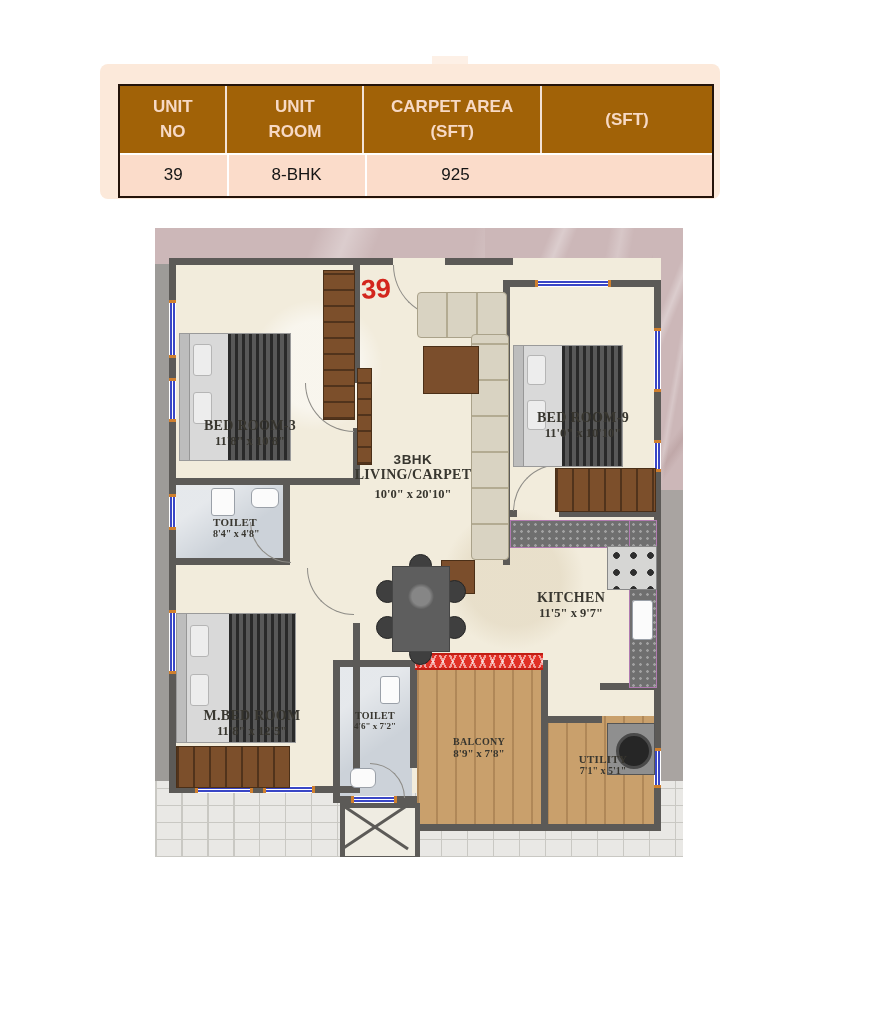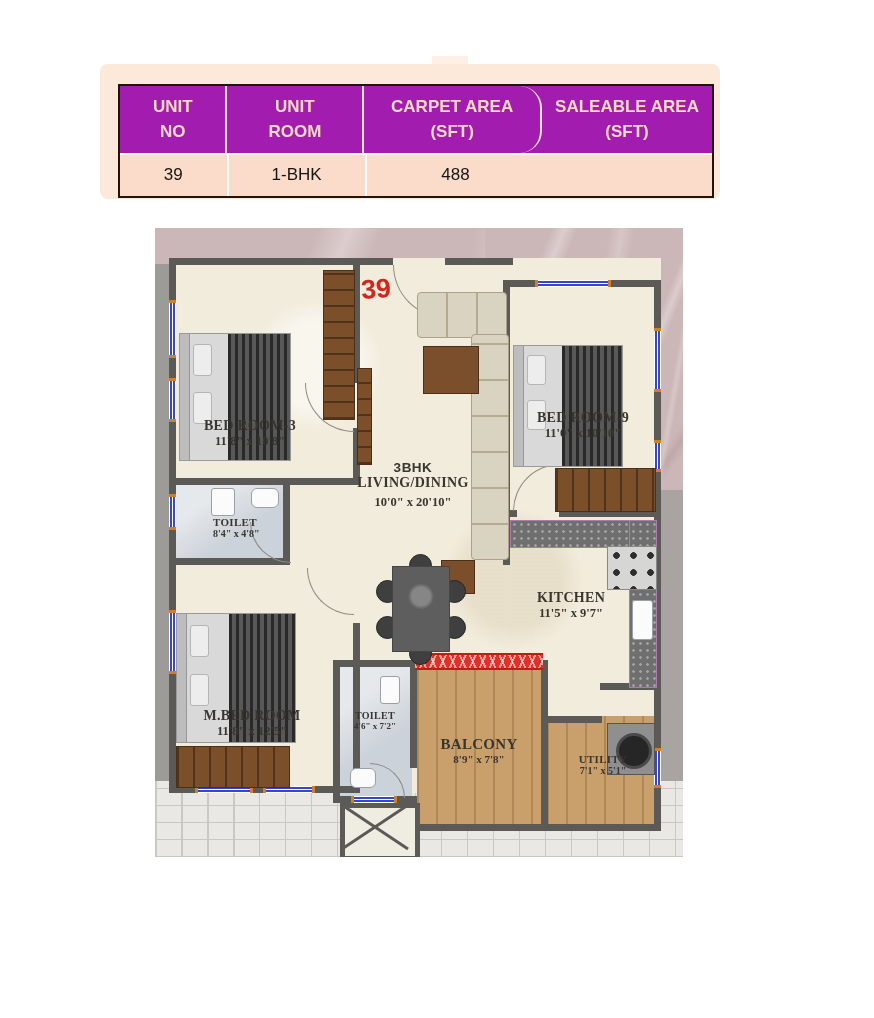--- a/index.html
+++ b/index.html
@@ -8,28 +8,28 @@
   .abs{position:absolute;}
 
   
   .deco{position:absolute;background:#fdf0e6;}
 
   
   .table-panel{position:absolute;left:100px;top:64px;width:620px;height:135px;
                background:#fce9da;border-radius:8px;}
   .unit-table{position:absolute;left:118px;top:84px;width:592px;height:110px;
               border:2px solid #241309;display:flex;flex-direction:column;}
-  .thead{display:flex;height:68px;background:#a21caf;}
+  .thead{display:flex;height:68px;background:#a16207;}
   .trow{display:flex;height:42px;background:#fbdcca;border-top:2px solid #ffffff;}
   .th{display:flex;flex-direction:column;align-items:center;justify-content:center;
       color:#f7d9c5;font-weight:bold;font-size:17px;line-height:1.5;border-right:2px solid #f3e2d5;}
   .th:last-child,.td:last-child{border-right:none;}
   .td{display:flex;align-items:center;justify-content:center;color:#151515;
       font-size:17px;border-right:2px solid #ffffff;font-weight:500;}
-  .c1{width:18%;} .c2{width:23%;} .c3{width:30%;border-radius:22px;} .c4{width:29%;}
+  .c1{width:18%;} .c2{width:23%;} .c3{width:30%;} .c4{width:29%;}
 
   
   .plan{position:absolute;left:155px;top:228px;width:528px;height:629px;background:#b9b1ad;overflow:hidden;}
   .marble{background:#ccb7b8;background-image:
       linear-gradient(112deg,transparent 30%,rgba(255,255,255,.30) 36%,transparent 42%),
       linear-gradient(100deg,transparent 60%,rgba(255,255,255,.22) 66%,transparent 72%),
       linear-gradient(125deg,transparent 78%,rgba(170,140,140,.35) 83%,transparent 88%);}
   .graybg{background:#9d9b98;}
   .graybg2{background:#a9a4a1;}
   .tiles{background:#e9e8e5;background-image:
@@ -94,28 +94,27 @@
       </div>
       <div class="th c2">
         <span>UNIT</span>
         <span>ROOM</span>
       </div>
       <div class="th c3">
         <span>CARPET AREA</span>
         <span>(SFT)</span>
       </div>
       <div class="th c4">
-        <span>SALEABLE AREA</span>
         <span>(SFT)</span>
       </div>
     </div>
     <div class="trow">
       <div class="td c1">39</div>
-      <div class="td c2">1-BHK</div>
-      <div class="td c3">488</div>
+      <div class="td c2">8-BHK</div>
+      <div class="td c3">925</div>
     </div>
   </div>
 
   <div class="plan">
 
     <div class="abs graybg" style="left:0;top:36px;width:16px;height:593px;"></div>
     <div class="abs graybg2" style="left:498px;top:260px;width:30px;height:369px;"></div>
     <div class="abs tiles" style="left:0;top:553px;width:528px;height:76px;"></div>
     <div class="abs marble" style="left:0;top:0;width:528px;height:36px;"></div>
     <div class="abs marble" style="left:330px;top:0;width:198px;height:58px;"></div>
@@ -237,23 +236,23 @@
     <div class="lbl" style="left:95px;top:190px;">
       <div class="rname">BED ROOM-3</div>
       <div class="rdims">11'8" x 10'8"</div>
     </div>
 
     <div class="lbl" style="left:428px;top:182px;">
       <div class="rname">BED ROOM-9</div>
       <div class="rdims">11'0" x 10'10"</div>
     </div>
 
-    <div class="lbl" style="left:258px;top:232px;">
+    <div class="lbl" style="left:258px;top:224px;">
       <div class="bhk">3BHK</div>
-      <div class="rname">LIVING/DINING</div>
+      <div class="rname">LIVING/CARPET</div>
       <div class="rdims" style="margin-top:4px;">10'0" x 20'10"</div>
     </div>
 
     <div class="lbl" style="left:416px;top:362px;">
       <div class="rname">KITCHEN</div>
       <div class="rdims">11'5" x 9'7"</div>
     </div>
 
     <div class="lbl" style="left:97px;top:480px;">
       <div class="rname">M.BED ROOM</div>
@@ -264,21 +263,21 @@
       <div class="rname">TOILET</div>
       <div class="rdims">8'4" x 4'8"</div>
     </div>
 
     <div class="lbl tiny" style="left:220px;top:482px;">
       <div class="rname">TOILET</div>
       <div class="rdims">4'6" x 7'2"</div>
     </div>
 
     <div class="lbl small" style="left:324px;top:508px;">
-      <div class="rname" style="font-size:15px;">BALCONY</div>
+      <div class="rname" style="font-size:10px;">BALCONY</div>
       <div class="rdims" style="font-size:11px;">8'9" x 7'8"</div>
     </div>
 
     <div class="lbl small" style="left:448px;top:525px;">
       <div class="rname">UTILITY</div>
       <div class="rdims">7'1" x 5'1"</div>
     </div>
 
   </div>
 </div>

